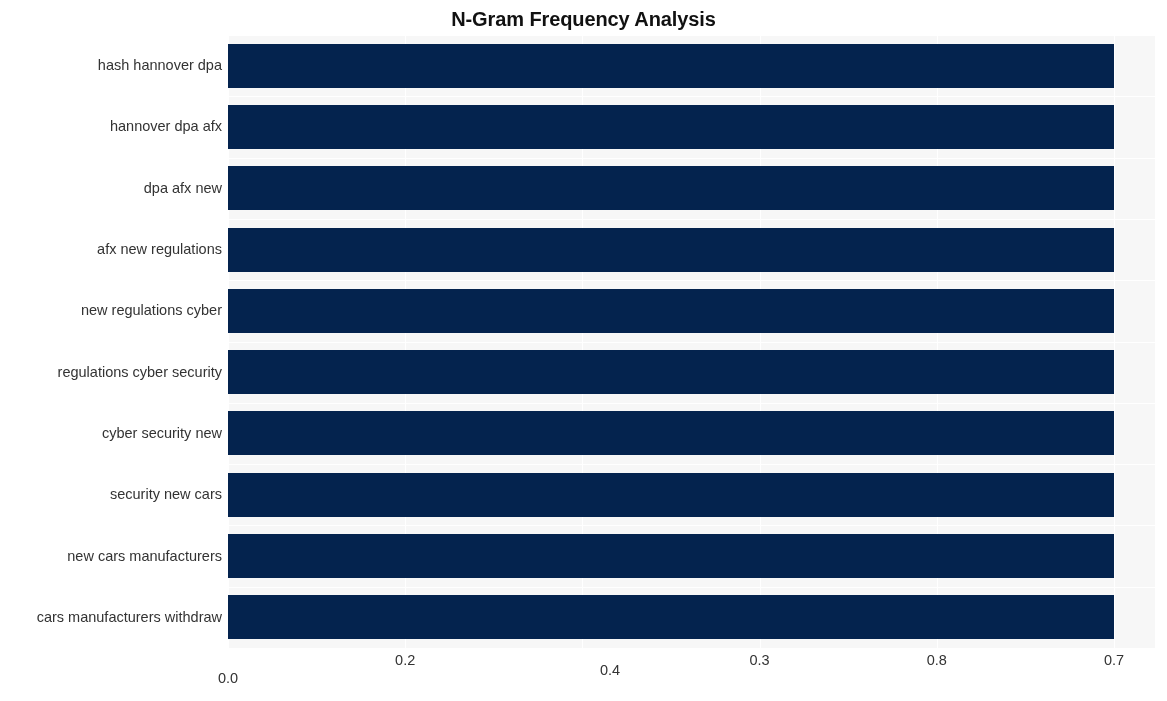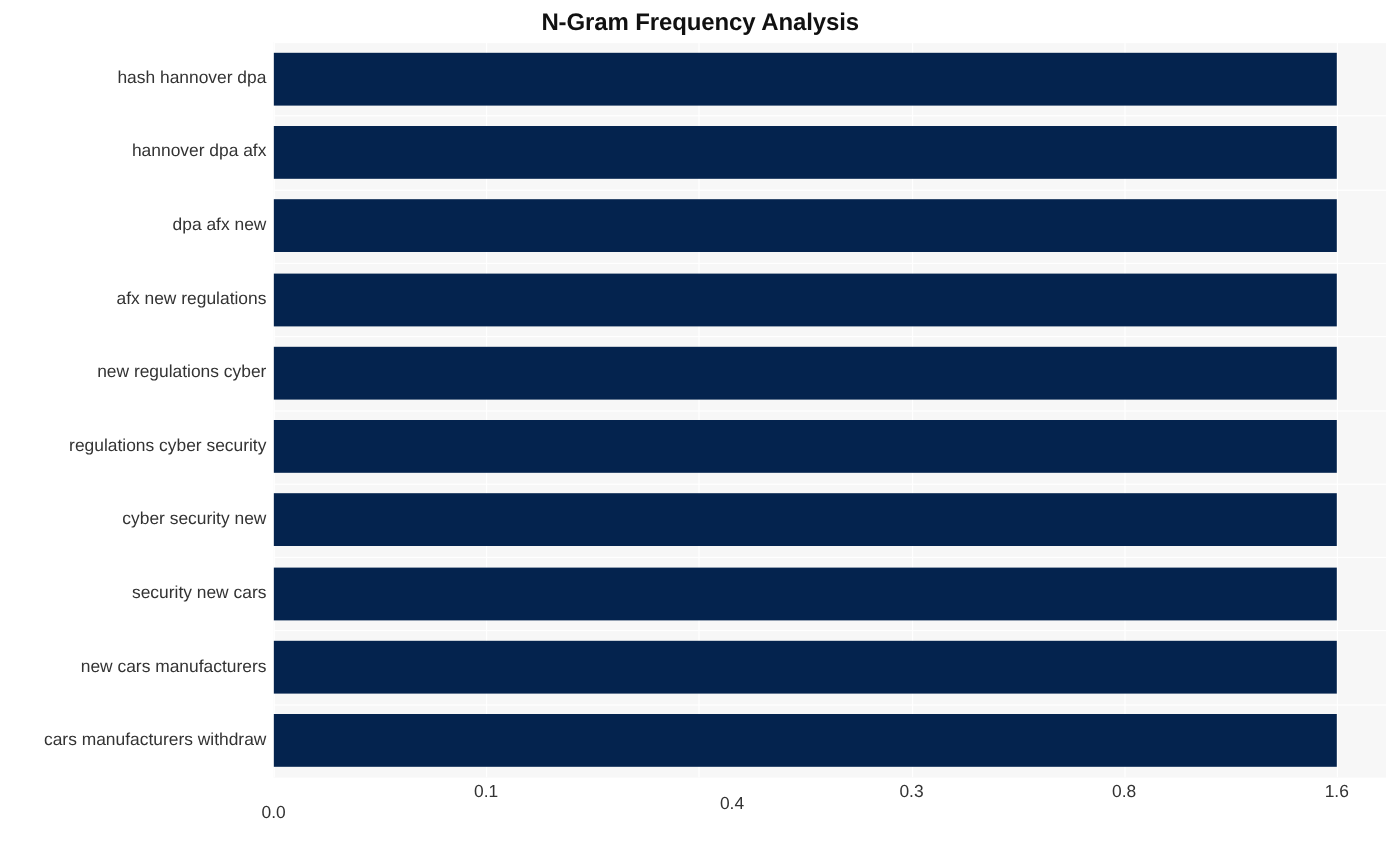--- a/index.html
+++ b/index.html
@@ -182,21 +182,21 @@
       <div class="ytick-label" style="top: 241.05px;">afx new regulations</div>
       <div class="ytick-label" style="top: 302.35px;">new regulations cyber</div>
       <div class="ytick-label" style="top: 363.65px;">regulations cyber security</div>
       <div class="ytick-label" style="top: 424.95px;">cyber security new</div>
       <div class="ytick-label" style="top: 486.25px;">security new cars</div>
       <div class="ytick-label" style="top: 547.55px;">new cars manufacturers</div>
       <div class="ytick-label" style="top: 608.85px;">cars manufacturers withdraw</div>
     </div>
   <div id="xtick-layer">
       <div class="xtick-label" style="left: 228px; margin-top: 18px;">0.0</div>
-      <div class="xtick-label" style="left: 405.2px;">0.1</div>
+      <div class="xtick-label" style="left: 405.2px;">0.2</div>
       <div class="xtick-label" style="left: 610px; margin-top: 10px;">0.4</div>
       <div class="xtick-label" style="left: 759.6px;">0.3</div>
       <div class="xtick-label" style="left: 936.8px;">0.8</div>
-      <div class="xtick-label" style="left: 1114px;">1.6</div>
+      <div class="xtick-label" style="left: 1114px;">0.7</div>
     </div>
 
 
 </div>
 
 </body></html>

